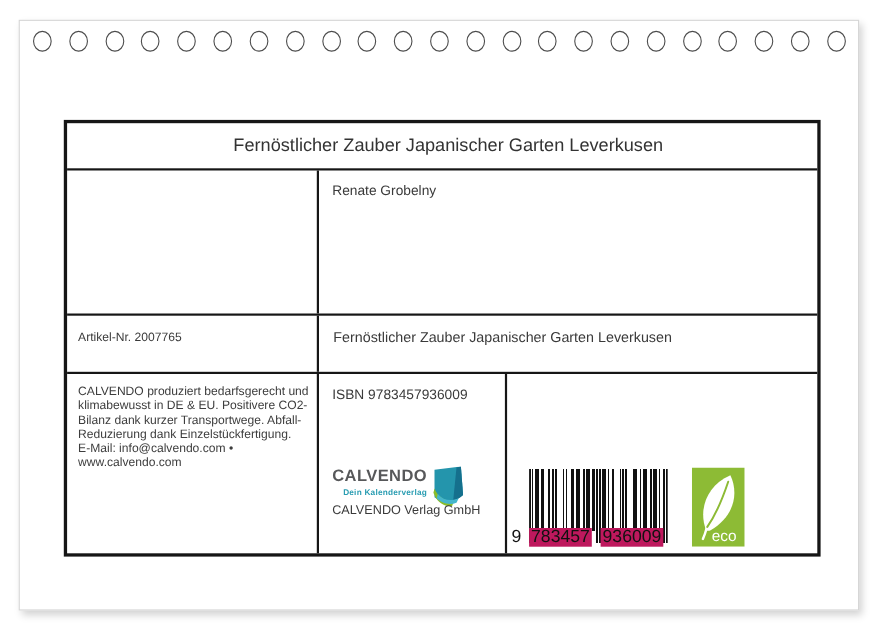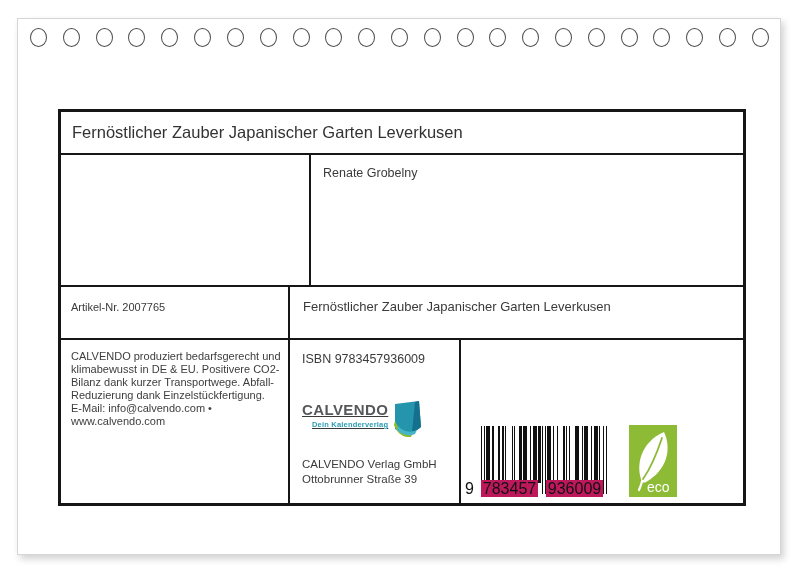--- a/index.html
+++ b/index.html
@@ -20,38 +20,38 @@
   .hole{
     width:17px;height:19px;box-sizing:border-box;background:#fff;
     border:1.7px solid #4c4c4c;border-radius:50%;
   }
   
   .btable{
     position:absolute;left:40px;top:90px;width:688px;height:397px;
     box-sizing:border-box;border:3px solid #161616;
     display:flex;flex-direction:column;background:#fff;
   }
-  .row{display:flex;box-sizing:border-box;border-top:2px solid #161616;}
+  .row{display:flex;box-sizing:border-box;border-top:2px solid #161616;justify-content:center;}
   .row.first{border-top:none;}
   .cell{box-sizing:border-box;position:relative;}
   .cell + .cell{border-left:2px solid #161616;}
   .col-left{width:227px;flex:none;}
   .col-mid{width:171px;flex:none;}
   .col-grow{flex:1;}
   .row-title{height:41px;align-items:center;padding-left:11px;font-size:16.5px;color:#333;}
-  .row-author{height:132px;gap:21px;}
+  .row-author{height:132px;}
   .row-article{height:53px;}
   .row-bottom{flex:1;}
   .author-text{padding:11px 6px 0 12px;font-size:12.5px;}
   .article-text{padding:14px 4px 0 10px;font-size:11px;}
   .subtitle-text{padding:12px 6px 0 13px;font-size:13px;}
   .legal{padding:10px 6px 0 10px;font-size:11px;line-height:13px;color:#3d3d3d;}
   
   .isbn{position:absolute;left:12px;top:12px;font-size:12.5px;}
-  .logo{position:absolute;left:12px;top:62px;display:flex;align-items:flex-start;text-decoration:underline;}
+  .logo{position:absolute;left:12px;top:85px;display:flex;align-items:flex-start;}
   .logo-textcol{display:flex;flex-direction:column;}
   .logo-word{font-size:15px;font-weight:600;letter-spacing:0.4px;color:#57585a;line-height:16px;}
   .logo-tagline{font-size:7.5px;font-weight:700;color:#2a9db2;text-align:right;letter-spacing:0.2px;margin-top:2px;}
   .logo-icon{margin-left:5px;margin-top:-1px;}
   .address{position:absolute;left:12px;top:117px;font-size:11.5px;line-height:14.5px;}
   
   .barcode{position:absolute;left:4px;top:86px;width:142px;height:74px;}
   .barcode svg{position:absolute;left:16px;top:0;fill:#111;}
   .bc-num{position:absolute;font-size:16px;color:#111;top:54px;background:#be185d;line-height:17px;}
   .bc-lead{left:0;width:13px;text-align:left;background:transparent;}
@@ -133,21 +133,20 @@
           <svg class="logo-icon" width="28" height="36" viewBox="0 0 28 36">
             <path d="M2 3 L26 0 L28 26 C19 34 8 33 2 28 Z" fill="#2495ac"></path>
             <path d="M26 0 L28 26 C25 28.6 22.5 30 19 31 L22 1 Z" fill="#15708d"></path>
             <path d="M2 20 C5 28 12 32 20 31 L18 36 C10 37 4 32 1 24 Z" fill="#8abc2a"></path>
             <path d="M5 25 C10 31 17 32 24 29 L22 33 C15 36 8 33 4 29 Z" fill="#45b5cb"></path>
           </svg>
         </div>
 
         <div class="address">
           <div>CALVENDO Verlag GmbH</div>
-          <div>Ottobrunner Straße 39</div>
         </div>
       </div>
 
       <div class="cell col-grow">
         <div class="barcode">
           <svg width="126" height="68" viewBox="0 0 95 68" preserveAspectRatio="none" shape-rendering="crispEdges">
               <rect x="0" y="0" width="1" height="68"></rect>
               <rect x="2" y="0" width="1" height="68"></rect>
               <rect x="4" y="0" width="1" height="57"></rect>
               <rect x="5" y="0" width="1" height="57"></rect>

